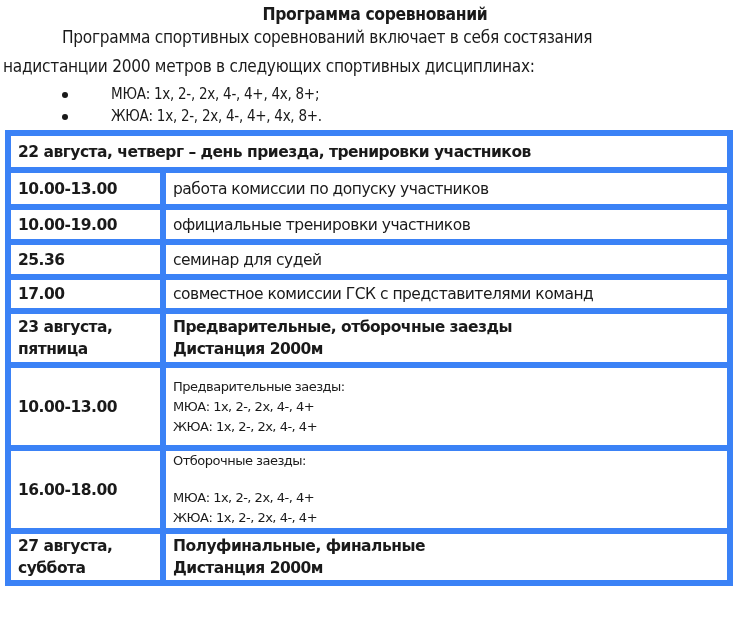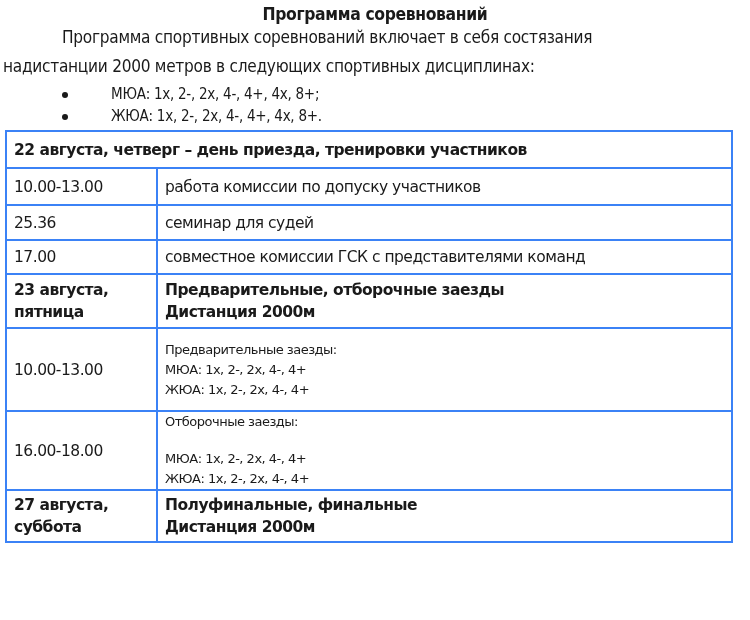--- a/index.html
+++ b/index.html
@@ -34,24 +34,24 @@
       font-size: 15px; letter-spacing: -0.3px;
       font-family: "DejaVu Sans", sans-serif; transform-origin: left top; transform: scaleX(0.9);
     }
 
     table.sched {
       position: absolute; left: 5px; top: 130px;
       width: 728px; border-collapse: collapse;
       font-family: "DejaVu Sans", sans-serif;
     }
     table.sched td {
-      border: 2px solid #3b82f6; padding: 0 0 0 7px; vertical-align: middle;
+      border: 6px solid #3b82f6; padding: 0 0 0 7px; vertical-align: middle;
       font-size: 15.5px; letter-spacing: -0.5px; white-space: nowrap;
     }
-    .c1 { width: 142px; }
+    .c1 { width: 142px; font-weight: bold; }
     .bold { font-weight: bold; }
     .line { display: block; line-height: 22px; }
     .sm .line { font-size: 13px; line-height: 20px; letter-spacing: -0.5px; }
     .sm .gap { margin-bottom: 17px; }
   </style>
 </head>
 <body>
 
 <div class="page">
   <div class="title">Программа соревнований</div>
@@ -70,20 +70,24 @@
   </ul>
 
   <table class="sched">
     <tbody>
         <tr style="height:37px">
       <td colspan="2" class="bold">22 августа, четверг – день приезда, тренировки участников</td>
     </tr>
     <tr style="height:37px">
       <td class="c1">10.00-13.00</td>
       <td>работа комиссии по допуску участников</td>
+    </tr>
+    <tr style="height:35px">
+      <td class="c1">10.00-19.00</td>
+      <td>официальные тренировки участников</td>
     </tr>
     <tr style="height:35px">
       <td class="c1">25.36</td>
       <td>семинар для судей</td>
     </tr>
     <tr style="height:34px">
       <td class="c1">17.00</td>
       <td>совместное комиссии ГСК с представителями команд</td>
     </tr>
 

